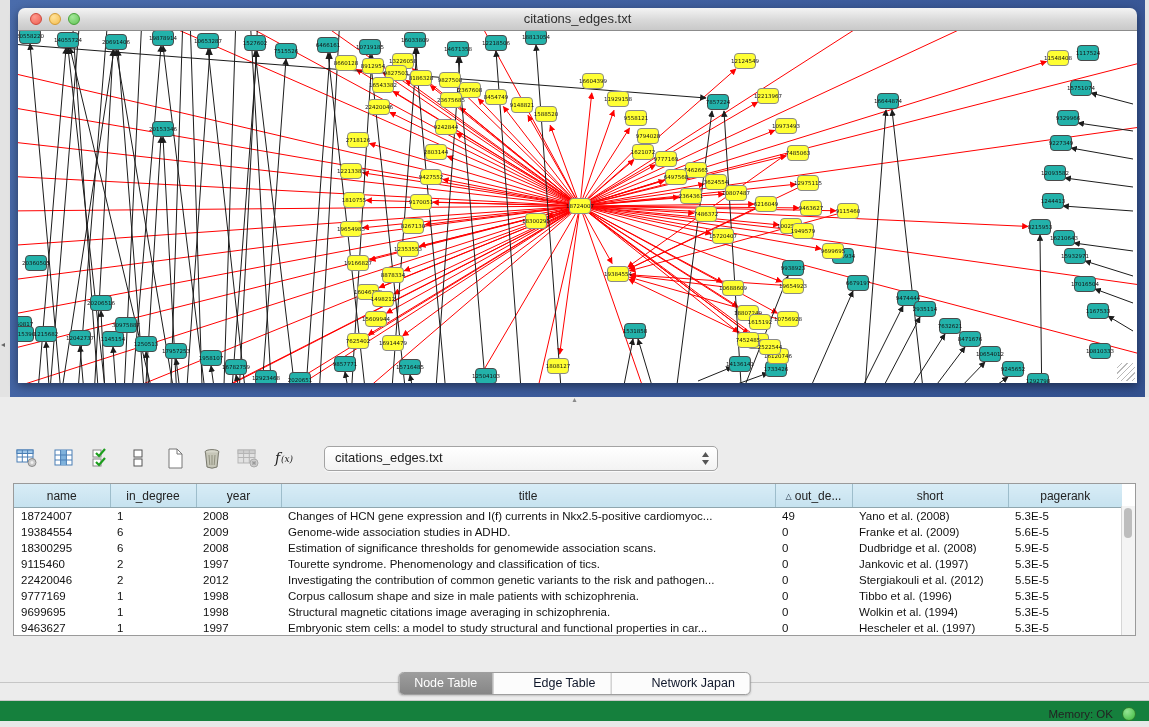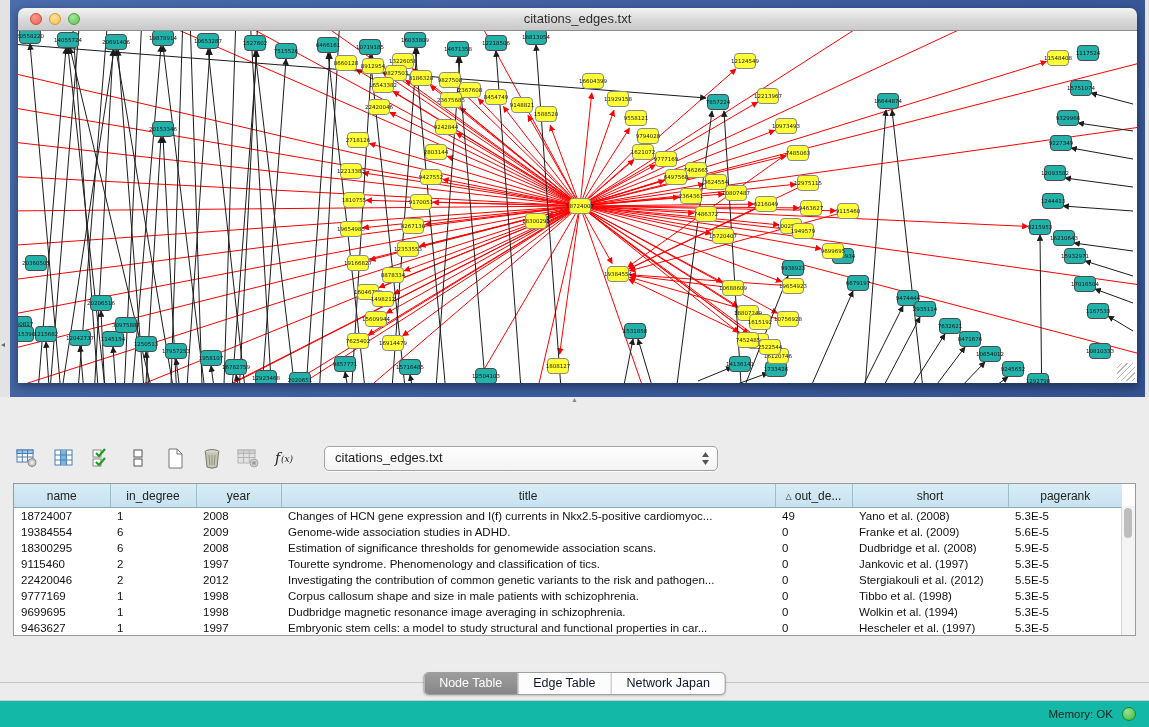--- a/index.html
+++ b/index.html
@@ -47,25 +47,25 @@
   table.grid th:last-child{border-right:0;margin-left:28px;}
   .sort-tri{font-size:8px;color:#234;margin-right:3px;vertical-align:1px;}
   table.grid td{height:16px;font-size:11.5px;color:#111;padding:0 4px 0 7px;white-space:nowrap;
                 overflow:hidden;border:0;}
   .vscroll{position:absolute;right:0;top:22px;bottom:0;width:13px;background:#f4f4f4;border-left:1px solid #d6d6d6;}
   .vthumb{position:absolute;left:2px;top:2px;width:8px;height:30px;border-radius:5px;background:#bdbdbd;}
   .tp-tabs{position:absolute;left:0;top:273px;width:100%;height:28px;}
   .tp-tabs::before{content:"";position:absolute;left:0;right:0;top:12px;height:1px;background:#c6c6c6;}
   .seg{position:absolute;left:50%;top:2px;transform:translateX(-50%);display:flex;height:21px;
        border:1px solid #9e9e9e;border-radius:5px;overflow:hidden;background:#fcfcfc;
-       box-shadow:0 1px 2px rgba(0,0,0,.18);}
+       box-shadow:0 1px 2px rgba(0,0,0,.18);gap:25px;}
   .seg-item{line-height:21px;padding:0 15px;font-size:12.5px;color:#0f172a;border-right:1px solid #bcbcbc;cursor:default;}
   .seg-item:last-child{border-right:0;}
   .seg-item.sel{background:linear-gradient(#9d9d9d,#868686);color:#fff;}
-  .statusbar{position:absolute;left:0;top:700px;width:1149px;height:27px;background:#14b8a6;
+  .statusbar{position:absolute;left:0;top:700px;width:1149px;height:21px;background:#15803d;
              border-top:1px solid #c9c9c9;box-sizing:border-box;}
   .mem{position:absolute;right:36px;top:7px;font-size:11.5px;color:#222;}
   .memdot{position:absolute;right:13px;top:6px;width:14px;height:14px;border-radius:50%;
           background:radial-gradient(circle at 35% 30%,#94e594,#3cb83c);border:1px solid #2d7d2d;box-sizing:border-box;}
 </style>
 </head>
 <body>
 
 <div class="app">
 
@@ -922,28 +922,28 @@
               <td>0</td>
               <td>Stergiakouli et al. (2012)</td>
               <td>5.5E-5</td>
             </tr>
             <tr>
               <td>9777169</td>
               <td>1</td>
               <td>1998</td>
               <td>Corpus callosum shape and size in male patients with schizophrenia.</td>
               <td>0</td>
-              <td>Tibbo et al. (1998)</td>
+              <td>Tibbo et al. (1996)</td>
               <td>5.3E-5</td>
             </tr>
             <tr>
               <td>9699695</td>
               <td>1</td>
               <td>1998</td>
-              <td>Dudbridge magnetic resonance image averaging in schizophrenia.</td>
+              <td>Structural magnetic citations image averaging in schizophrenia.</td>
               <td>0</td>
               <td>Wolkin et al. (1994)</td>
               <td>5.3E-5</td>
             </tr>
             <tr>
               <td>9463627</td>
               <td>1</td>
               <td>1997</td>
               <td>Embryonic stem cells: a model to study structural and functional properties in car...</td>
               <td>0</td>

